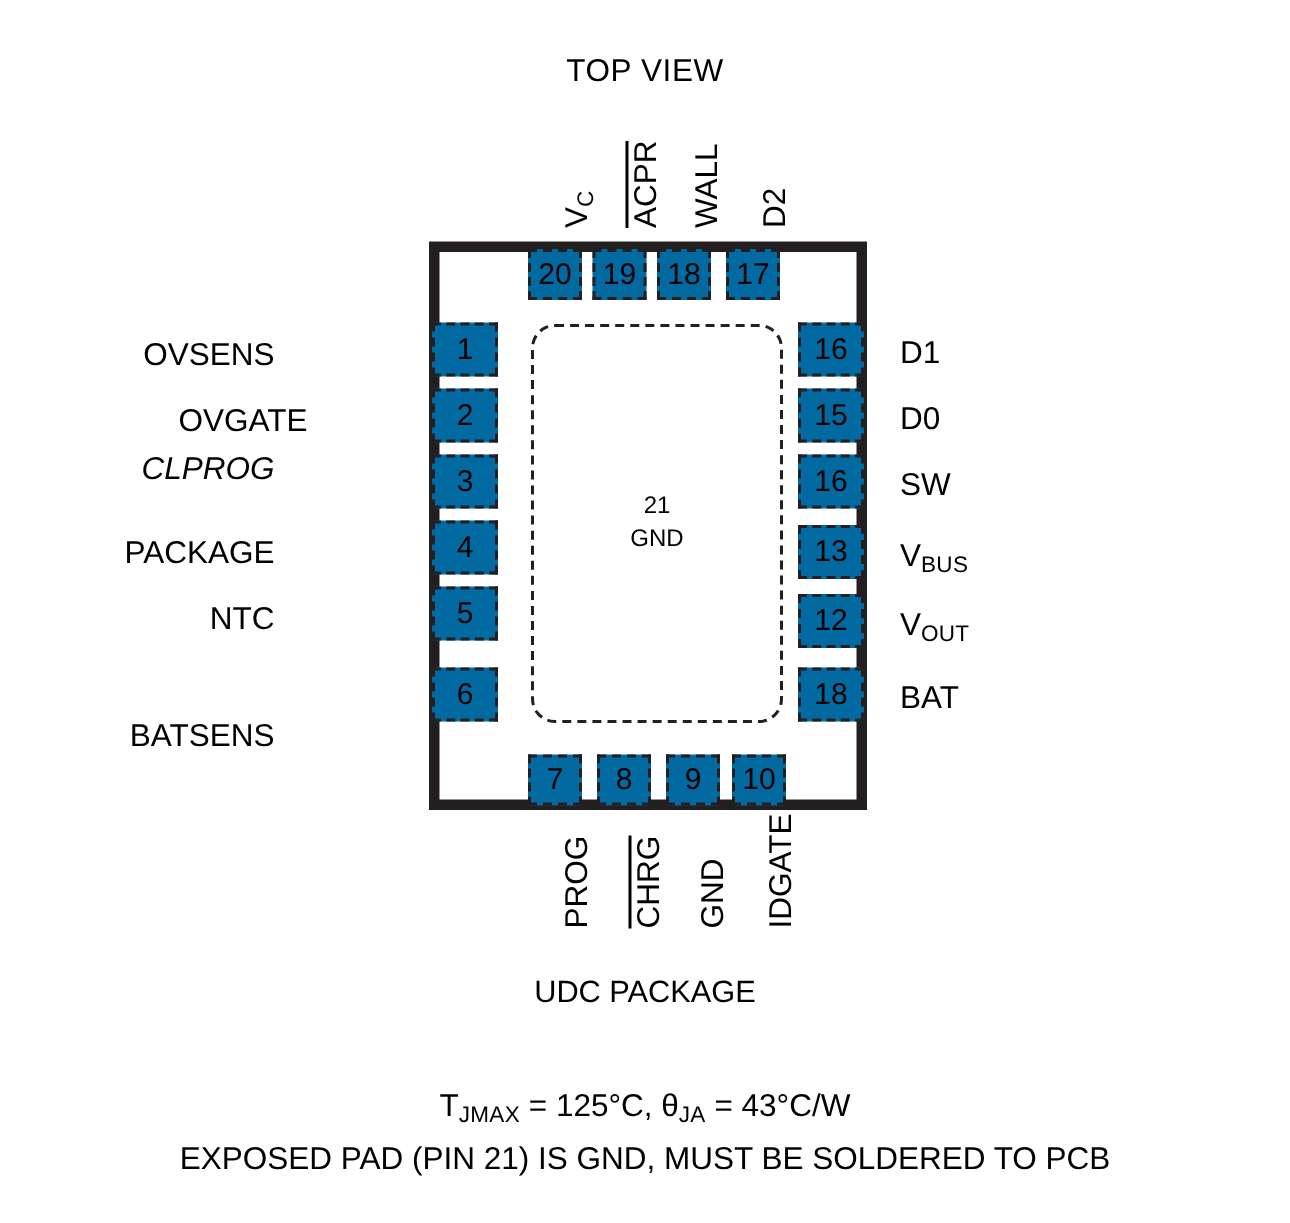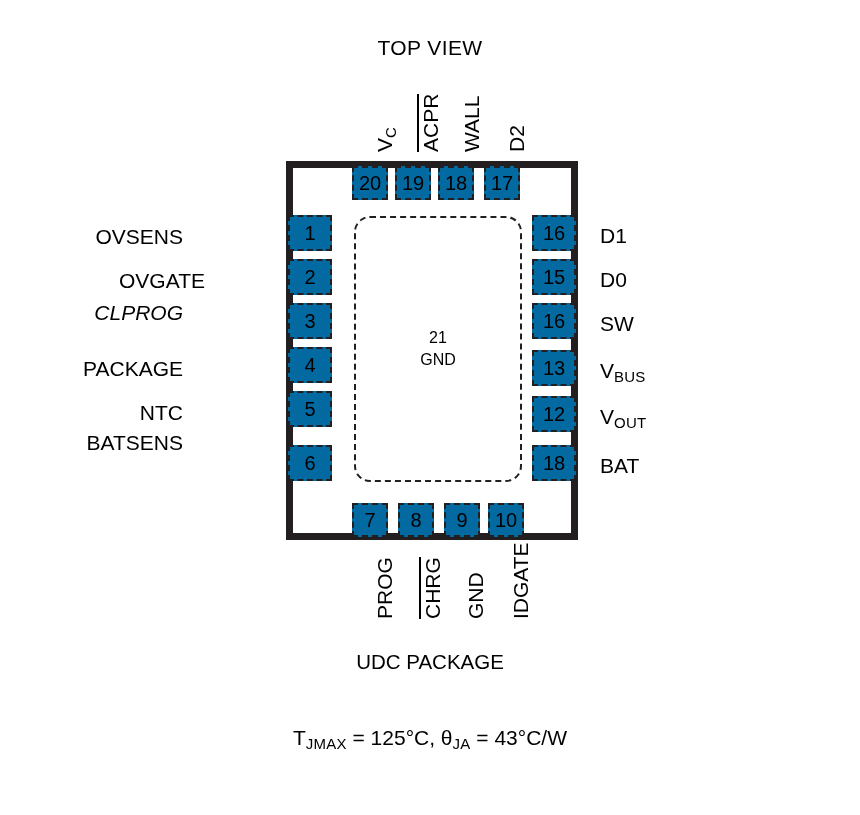--- a/index.html
+++ b/index.html
@@ -159,21 +159,21 @@
     </div>
   <div class="pin-pad side" style="left:288px; top:445px;">
       <span>6</span>
     </div>
 
   <div class="sig left" style="right:585px; top:226px;">OVSENS</div>
   <div class="sig left" style="right:563px; top:270px;">OVGATE</div>
   <div class="sig left" style="right:585px; top:302px;font-style:italic;">CLPROG</div>
   <div class="sig left" style="right:585px; top:358px;">PACKAGE</div>
   <div class="sig left" style="right:585px; top:402px;">NTC</div>
-  <div class="sig left" style="right:585px; top:432px;margin-left:48px;">BATSENS</div>
+  <div class="sig left" style="right:585px; top:480px;margin-left:48px;">BATSENS</div>
 
   <div class="pin-pad side" style="left:532px; top:215px;">
       <span>16</span>
     </div>
   <div class="pin-pad side" style="left:532px; top:259px;">
       <span>15</span>
     </div>
   <div class="pin-pad side" style="left:532px; top:303px;">
       <span>16</span>
     </div>
@@ -229,15 +229,16 @@
   <div class="sig vrot" style="left:419px; top:619px;"><span class="ovl">CHRG</span></div>
   <div class="sig vrot" style="left:465px; top:619px;"><span>GND</span></div>
   <div class="sig vrot" style="left:510px; top:619px;"><span>IDGATE</span></div>
 
   <div class="caption cap-pkg">
     <div class="cline">UDC PACKAGE</div>
   </div>
 
   <div class="caption cap-therm">
     <div class="cline"><span>T</span><span class="sub">JMAX</span><span> = 125°C, θ</span><span class="sub">JA</span><span> = 43°C/W</span></div>
+    <div class="cline">EXPOSED PAD (PIN 21) IS GND, MUST BE SOLDERED TO PCB</div>
   </div>
 
 </div>
 
 </body></html>

